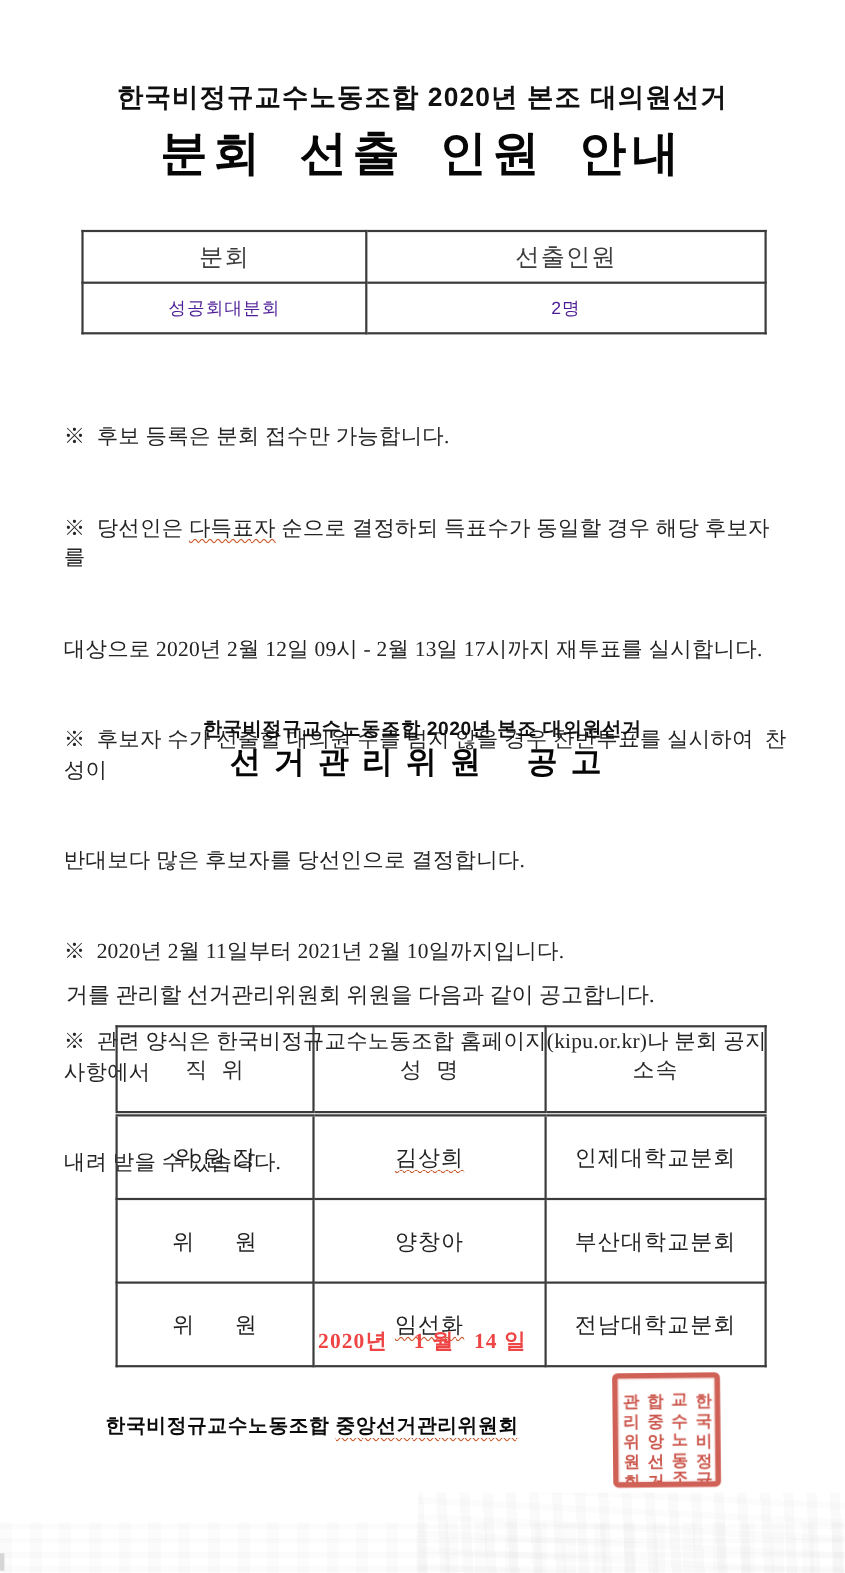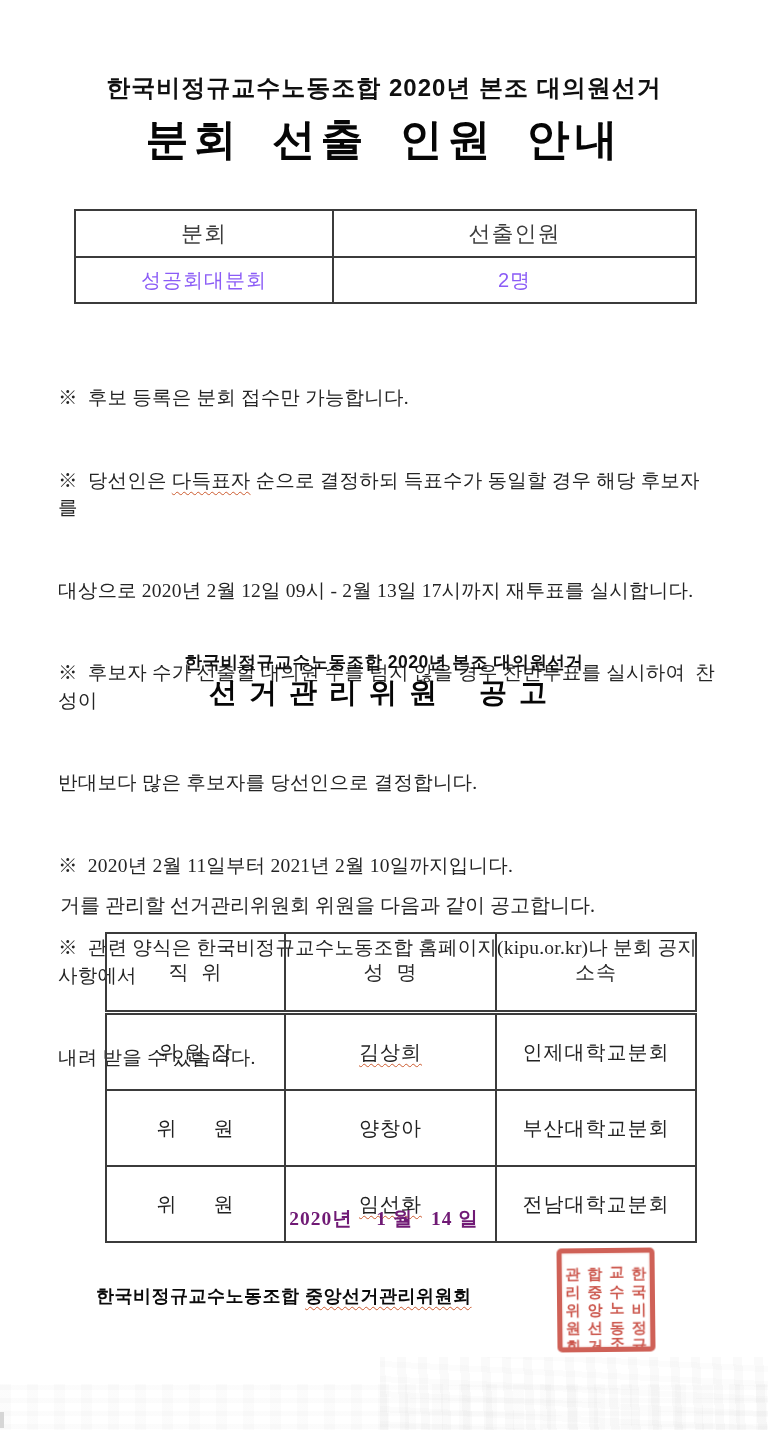--- a/index.html
+++ b/index.html
@@ -26,21 +26,21 @@
   
   .table1 {
     top:197px; left:74px; width:621px; border-collapse:collapse; table-layout:fixed;
     font-family:"Liberation Sans","DejaVu Sans",sans-serif;
   }
   .table1 th, .table1 td {
     border:2px solid #3b3b3b; text-align:center; vertical-align:middle;
     font-weight:normal; padding:0;
   }
   .table1 th { height:45px; font-size:22px; color:#3d3d3d; letter-spacing:1px; }
-  .table1 td { height:44px; font-size:20px; color:#8b5cf6; letter-spacing:1px; }
+  .table1 td { height:44px; font-size:16px; color:#4c1d95; letter-spacing:1px; }
   .t1-col1 { width:258px; } .t1-col2 { width:363px; }
 
   
   .notes {
     top:317px; left:58px; width:658px; font-size:19.5px; line-height:27.5px;
     color:#242424; letter-spacing:0.2px;
   }
 
   
   .subtitle2 { top:638px; font-weight:bold; font-size:17.5px; color:#101010; letter-spacing:0.5px; }
@@ -63,21 +63,21 @@
     border:2px solid #3b3b3b; text-align:center; vertical-align:middle; padding:16px;
   }
   .table2 th {
     height:44px; font-weight:normal; font-size:20px; color:#2a2a2a;
     border-bottom:5px double #3b3b3b; letter-spacing:1px;
   }
   .table2 td { height:42px; letter-spacing:1px; }
   .t2-col1 { width:179px; } .t2-col2 { width:211px; } .t2-col3 { width:200px; }
 
   
-  .date-line { top:1193px; font-size:19.5px; font-weight:bold; color:#701a75; letter-spacing:1px; }
+  .date-line { top:1193px; font-size:19.5px; font-weight:bold; color:#ef4444; letter-spacing:1px; }
   .footer-line {
     top:1272px; left:96px; font-weight:bold; font-size:18px; color:#0b0b0b; letter-spacing:0.5px;
   }
 
   
   .wavy {
     text-decoration-line:underline; text-decoration-style:wavy;
     text-decoration-color:#cc5a2e; text-decoration-thickness:1px;
     text-underline-offset:4px;
   }

